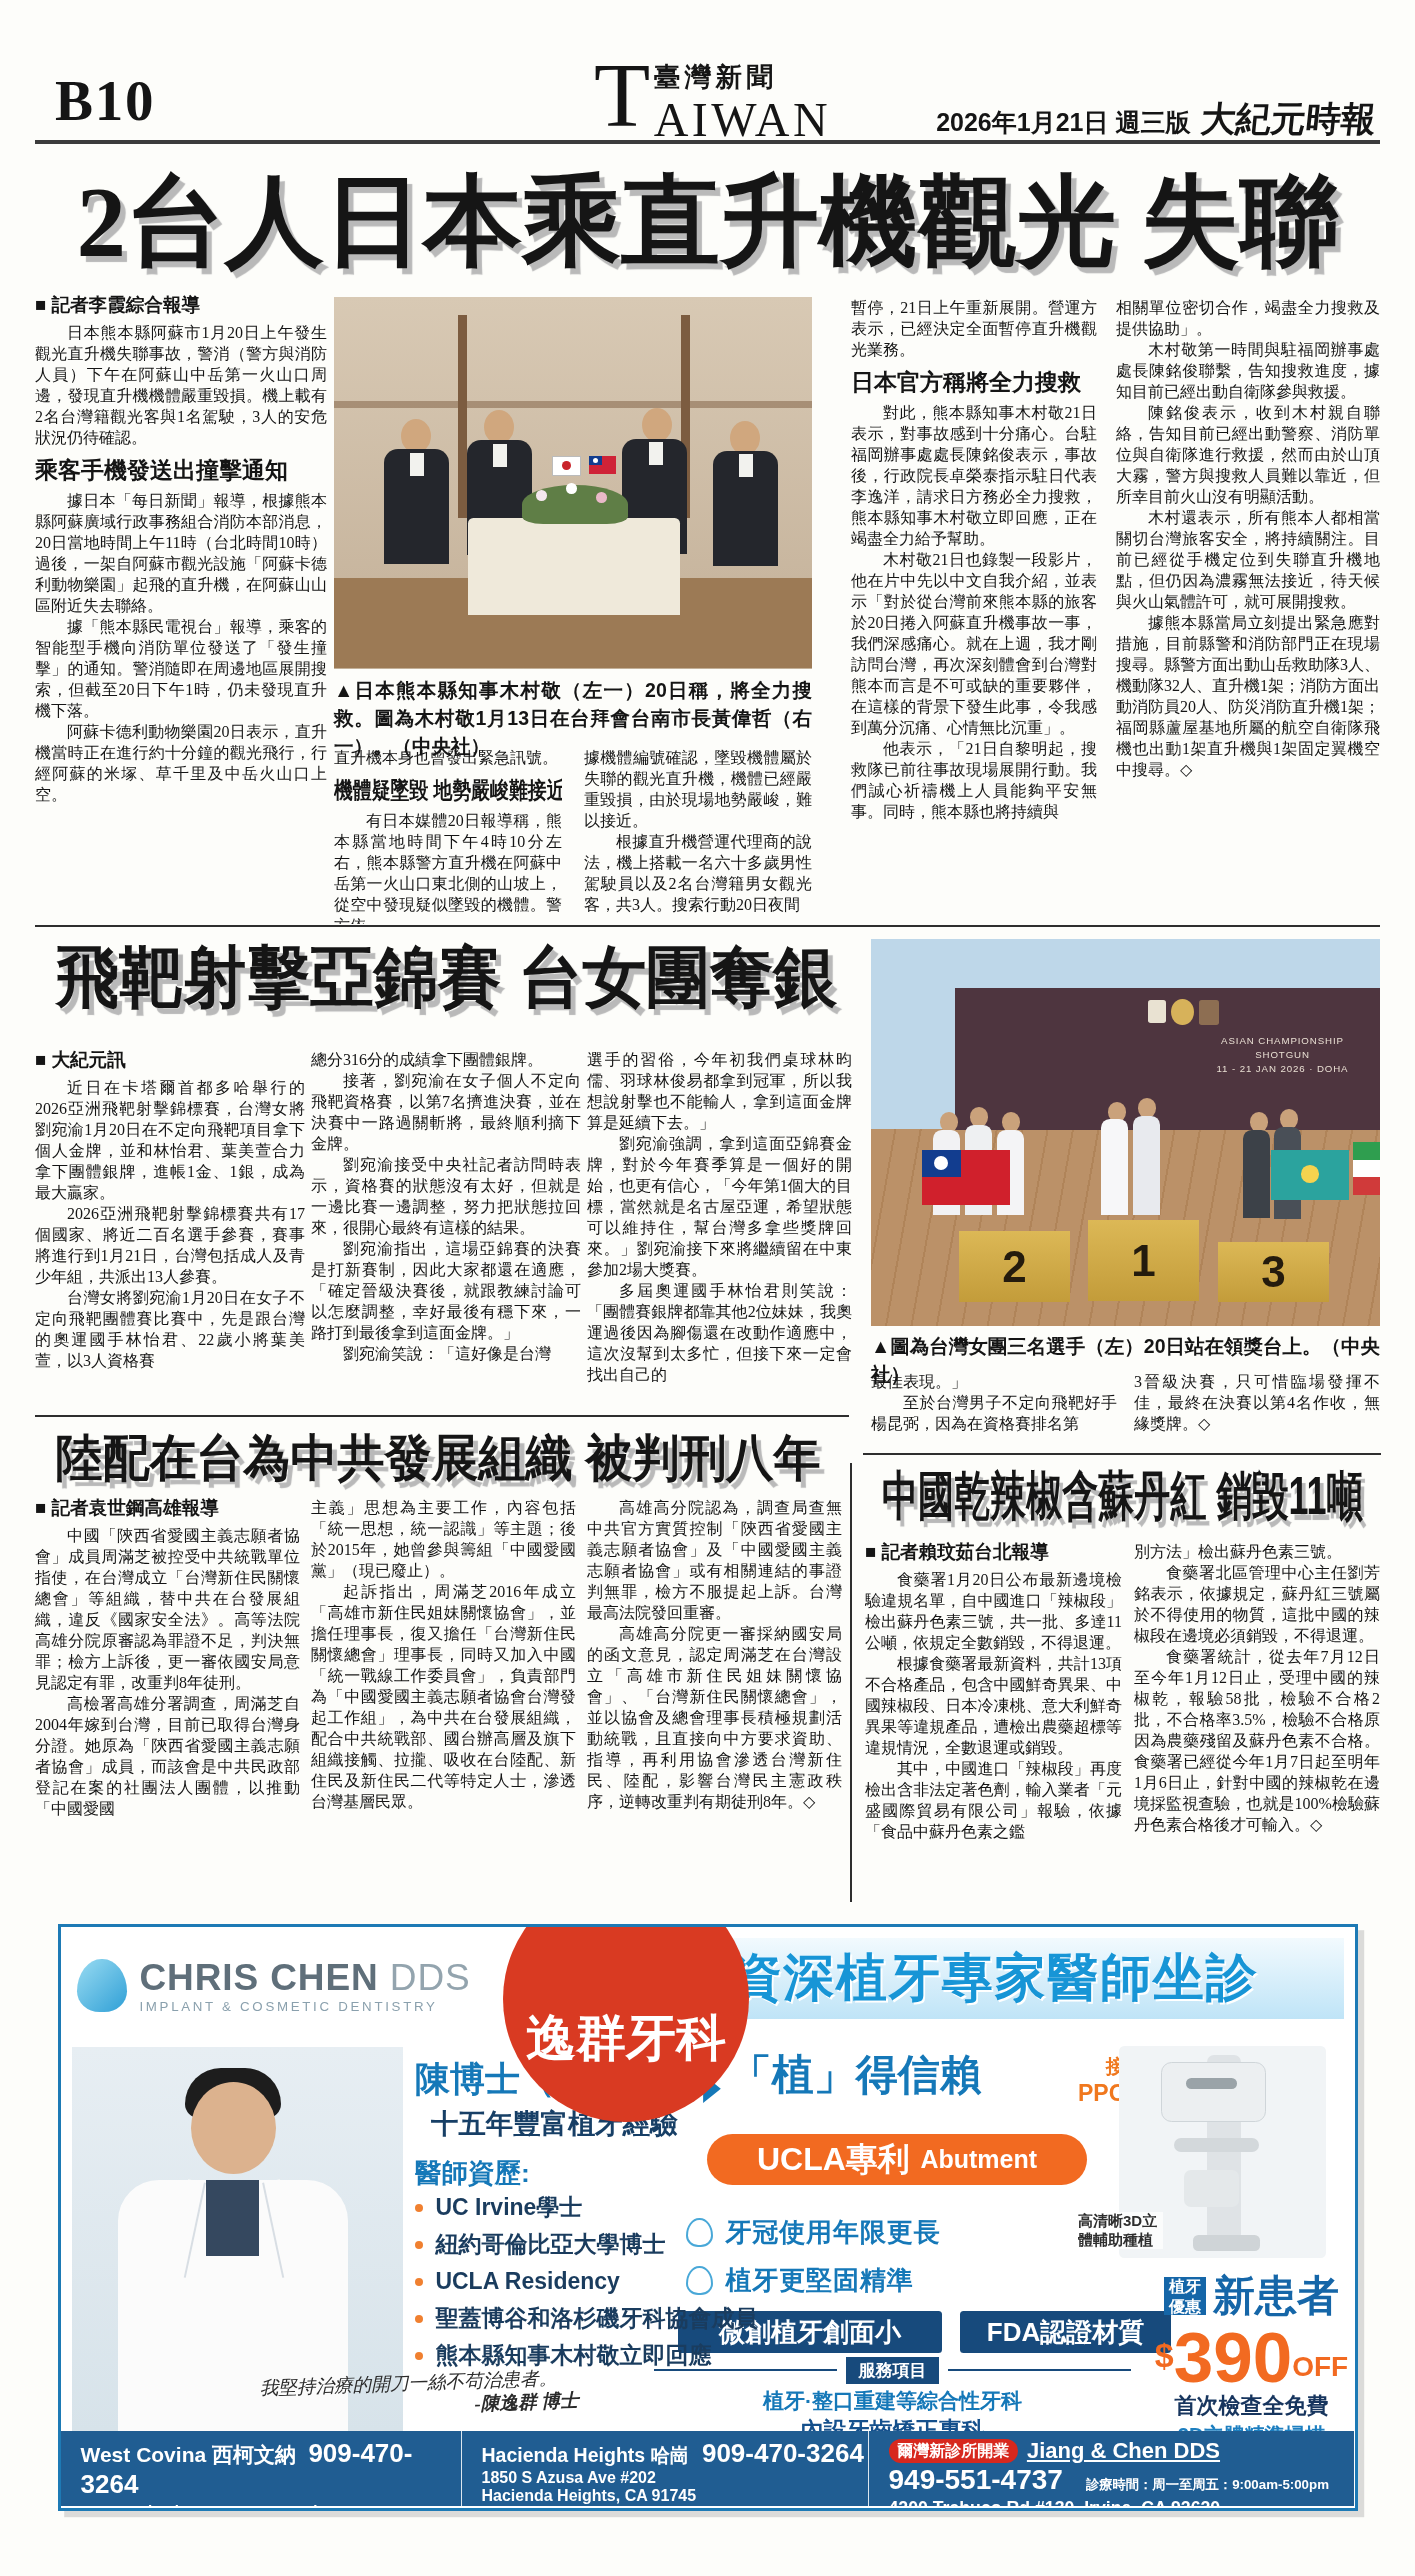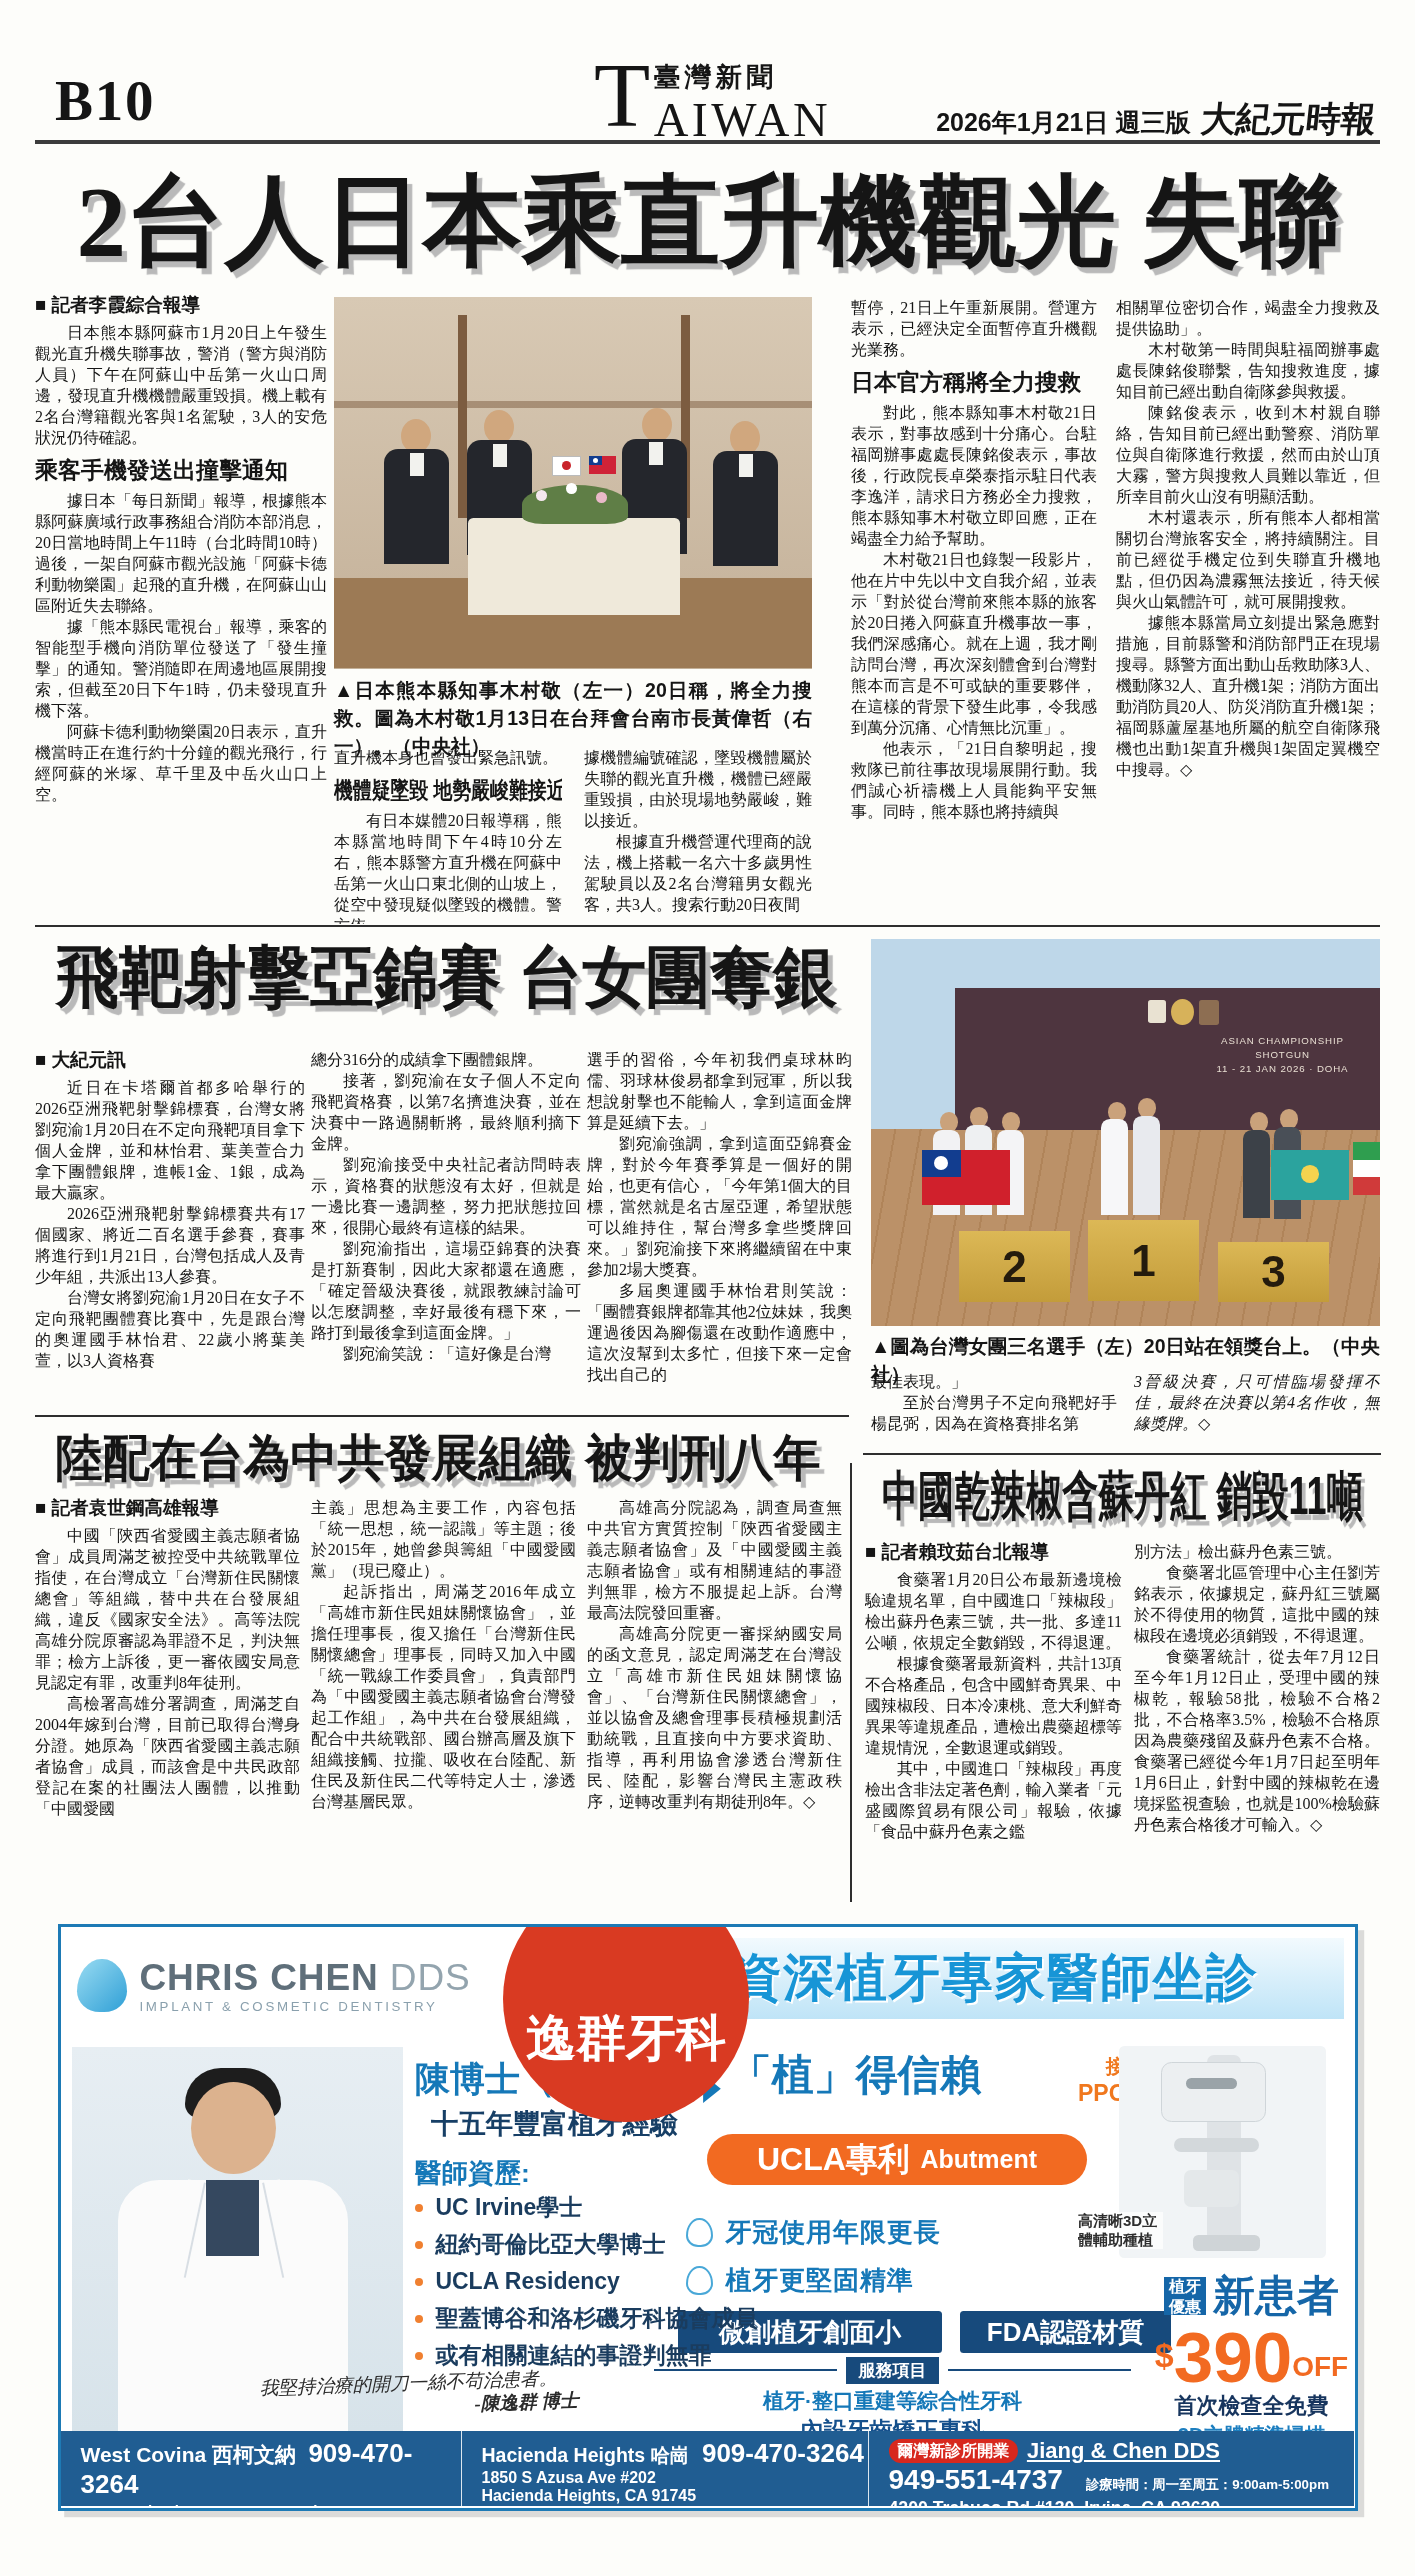--- a/index.html
+++ b/index.html
@@ -286,21 +286,21 @@
       </div>
   </div>
   <div class="abs caption" style="left:871px;top:1332px;width:509px;height:34px;">▲圖為台灣女團三名選手（左）20日站在領獎台上。（中央社）</div>
 
   <div class="abs col" style="left:871px;top:1371px;width:246px;height:80px;">
     <div>
         <p class="para cont">最佳表現。」</p>
         <p class="para">至於台灣男子不定向飛靶好手楊昆弼，因為在資格賽排名第</p>
       </div>
   </div>
-  <div class="abs col" style="left:1134px;top:1371px;width:246px;height:80px;font-style:italic;">
+  <div class="abs col" style="left:1134px;top:1371px;width:246px;height:80px;">
     <div>
         <p class="para cont">3晉級決賽，只可惜臨場發揮不佳，最終在決賽以第4名作收，無緣獎牌。◇</p>
       </div>
   </div>
 
   <div class="abs rule" style="left:35px;top:1415px;width:814px;height:1.8px;"></div>
   <div class="abs rule" style="left:863px;top:1453px;width:518px;height:1.8px;"></div>
   <div class="abs rule" style="left:850px;top:1463px;width:1.8px;height:439px;"></div>
 
   <div class="abs hcenter" style="left:35px;top:1426px;width:805px;height:65px;">
@@ -415,21 +415,21 @@
       <span style="font-size:35px;">陳博士（講中文）</span>
     </div>
     <div class="abs doc-sub" style="left:370px;top:179px;">十五年豐富植牙經驗</div>
     <div class="abs creds-label" style="left:354px;top:228px;">醫師資歷:</div>
     <div class="abs" style="left:354px;top:262px;width:372px;">
       <div>
           <p class="cred">UC Irvine學士</p>
           <p class="cred">紐約哥倫比亞大學博士</p>
           <p class="cred">UCLA Residency</p>
           <p class="cred">聖蓋博谷和洛杉磯牙科協會成員</p>
-          <p class="cred">或有相關連結的事證判無罪</p>
+          <p class="cred">熊本縣知事木村敬立即回應</p>
         </div>
     </div>
     <div class="abs ad-note" style="left:199px;top:444px;width:318px;">
       <span>我堅持治療的開刀一絲不苟治患者。</span>
       <div style="text-align:right;font-weight:700;">-陳逸群 博士</div>
     </div>
 
     <div class="abs machine" style="left:1058px;top:119px;width:207px;height:212px;">
       <div class="m-part" style="left:88px;top:8.8px;width:34px;height:186px;background:#dfe3e6;border-radius:7px;"></div>
       <div class="m-part" style="left:42px;top:16px;width:103px;height:58px;background:#eceff1;border-radius:10.6px;border:1.8px solid #cfd5d9;"></div>

